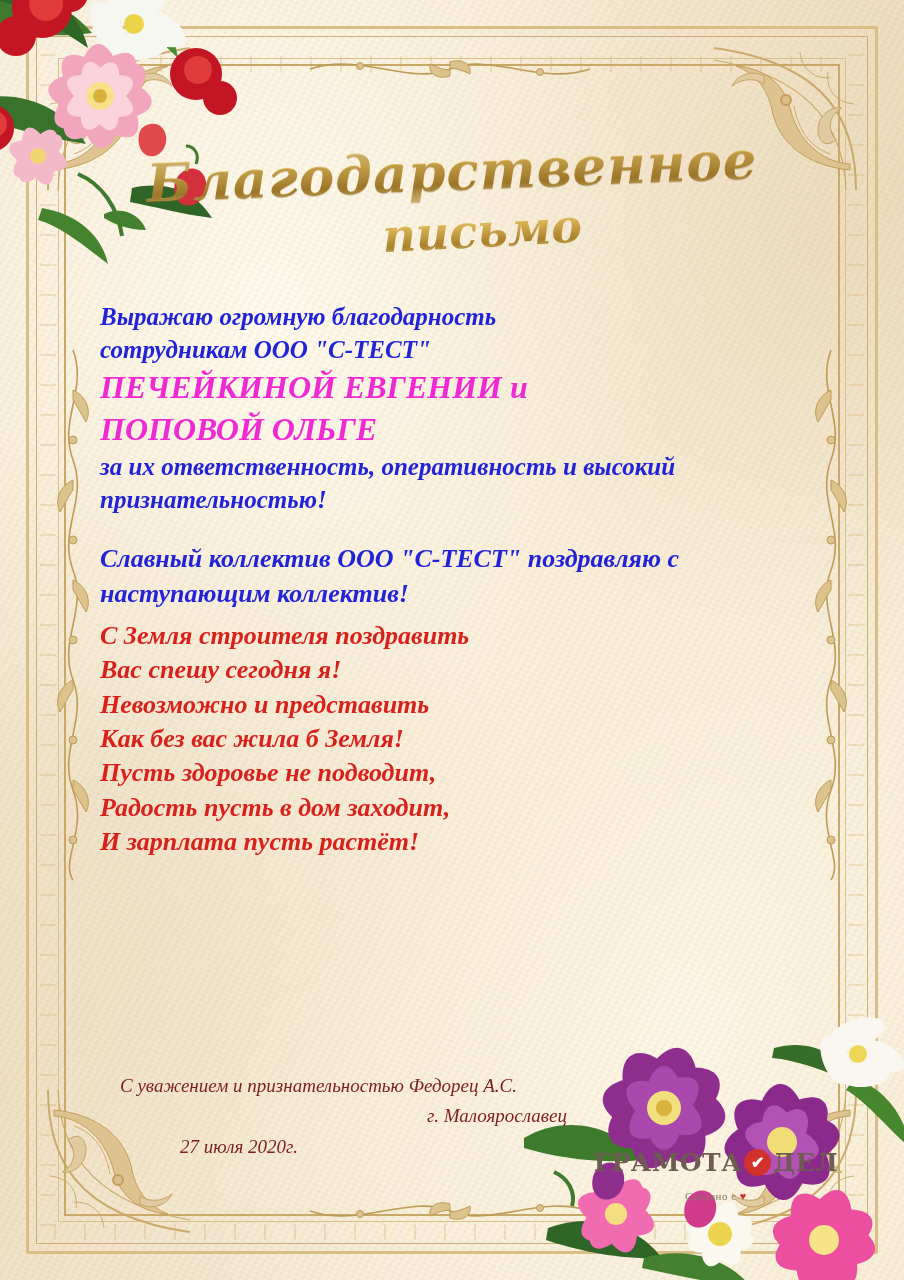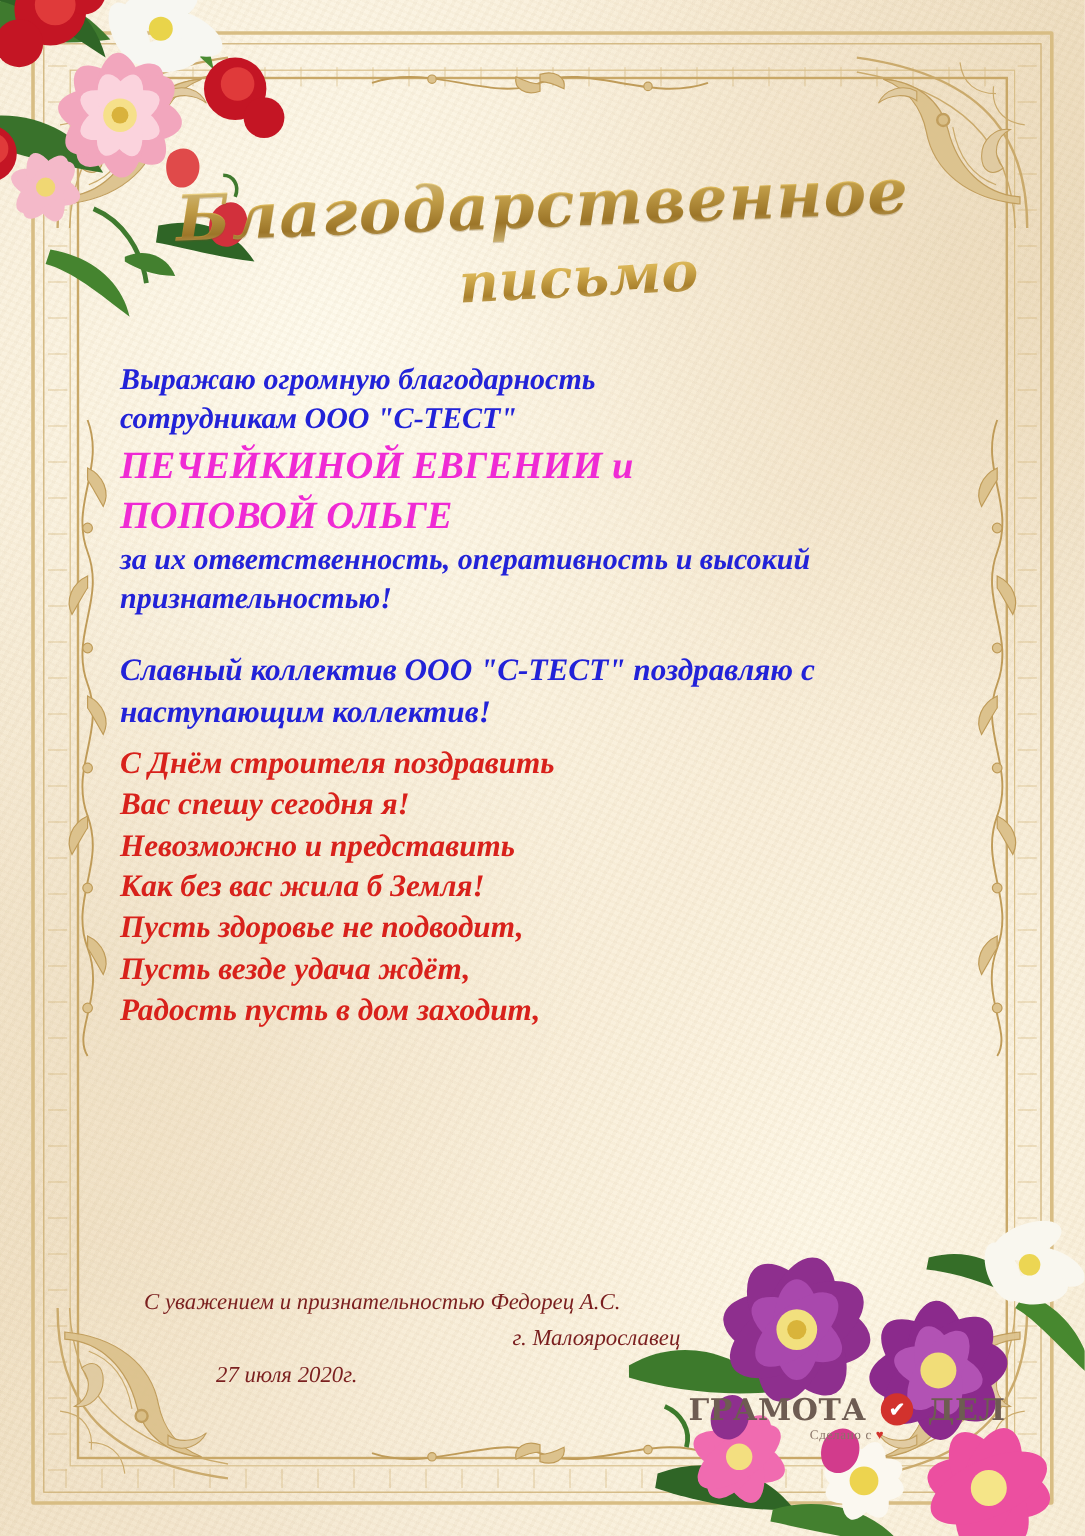--- a/index.html
+++ b/index.html
@@ -120,30 +120,30 @@
   .sign{
     position:absolute;left:120px;right:90px;bottom:118px;z-index:5;
     font-style:italic;font-weight:normal;color:#7a1f1f;font-size:19px;line-height:1.6;
   }
   .sign .r1{text-align:left;}
   .sign .r2{text-align:center;padding-left:60px;}
   .sign .r3{padding-left:60px;}
 
   
   .logo{position:absolute;right:66px;bottom:78px;z-index:7;text-align:center;}
-  .logo-row{display:flex;align-items:center;gap:12px;}
+  .logo-row{display:flex;align-items:center;gap:2px;}
   .logo-txt{
     font-family:"DejaVu Serif", serif;font-weight:bold;font-size:25px;color:#6e5c52;
     letter-spacing:.5px;
   }
   .logo-mark{
     width:27px;height:27px;border-radius:50%;background:#d2322d;
     display:flex;align-items:center;justify-content:center;color:#fff;font-size:16px;font-weight:bold;
   }
-  .logo-sub{font-size:11px;color:#8a7468;letter-spacing:.5px;margin-top:1px;}
+  .logo-sub{font-size:11px;color:#8a7468;letter-spacing:.5px;margin-top:13px;}
   .logo-sub b{color:#d2322d;}
 </style>
 </head>
 <body>
 
 <div id="cert">
 
   <div class="frame-outer"></div>
   <div class="frame-mid"></div>
   <div class="band-bottom"></div>
@@ -419,27 +419,27 @@
     <div class="ln blue">за их  ответственность, оперативность и высокий</div>
     <div class="ln blue">признательностью!</div>
 
     <div class="gap"></div>
 
     <div class="ln blue2">Славный коллектив ООО "С-ТЕСТ" поздравляю с</div>
     <div class="ln blue2">наступающим коллектив!</div>
 
     <div class="gap-sm"></div>
 
-    <div class="ln red">С Днём строителя поздравить</div>
+    <div class="ln red">С Земля строителя поздравить</div>
     <div class="ln red">Вас спешу сегодня я!</div>
     <div class="ln red">Невозможно и представить</div>
     <div class="ln red">Как без вас жила б Земля!</div>
     <div class="ln red">Пусть здоровье не подводит,</div>
-    <div class="ln red">Пусть везде удача ждёт,</div>
     <div class="ln red">Радость пусть в дом заходит,</div>
+    <div class="ln red">И зарплата пусть растёт!</div>
   </div>
 
   <div class="sign">
     <div class="r1">С уважением и признательностью  Федорец А.С.</div>
     <div class="r2">г. Малоярославец</div>
     <div class="r3">27 июля 2020г.</div>
   </div>
 
   <div class="logo">
     <div class="logo-row">

